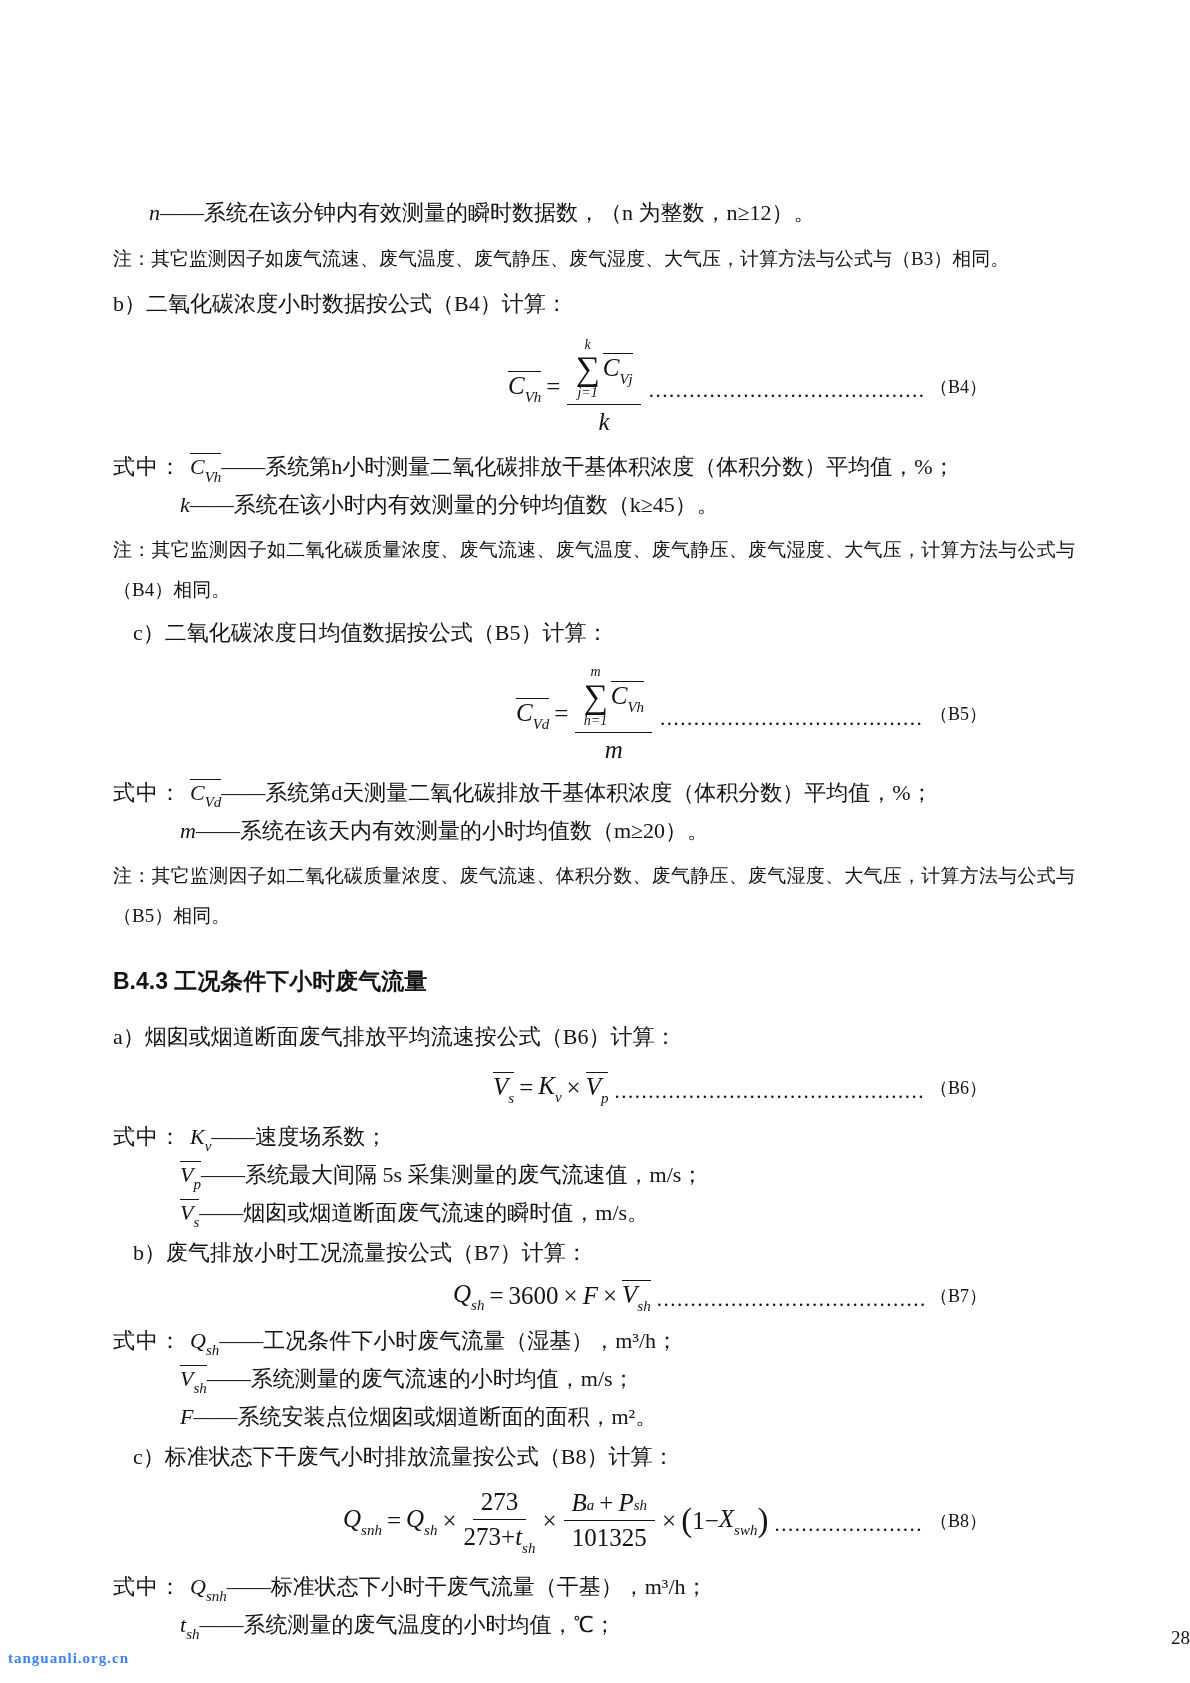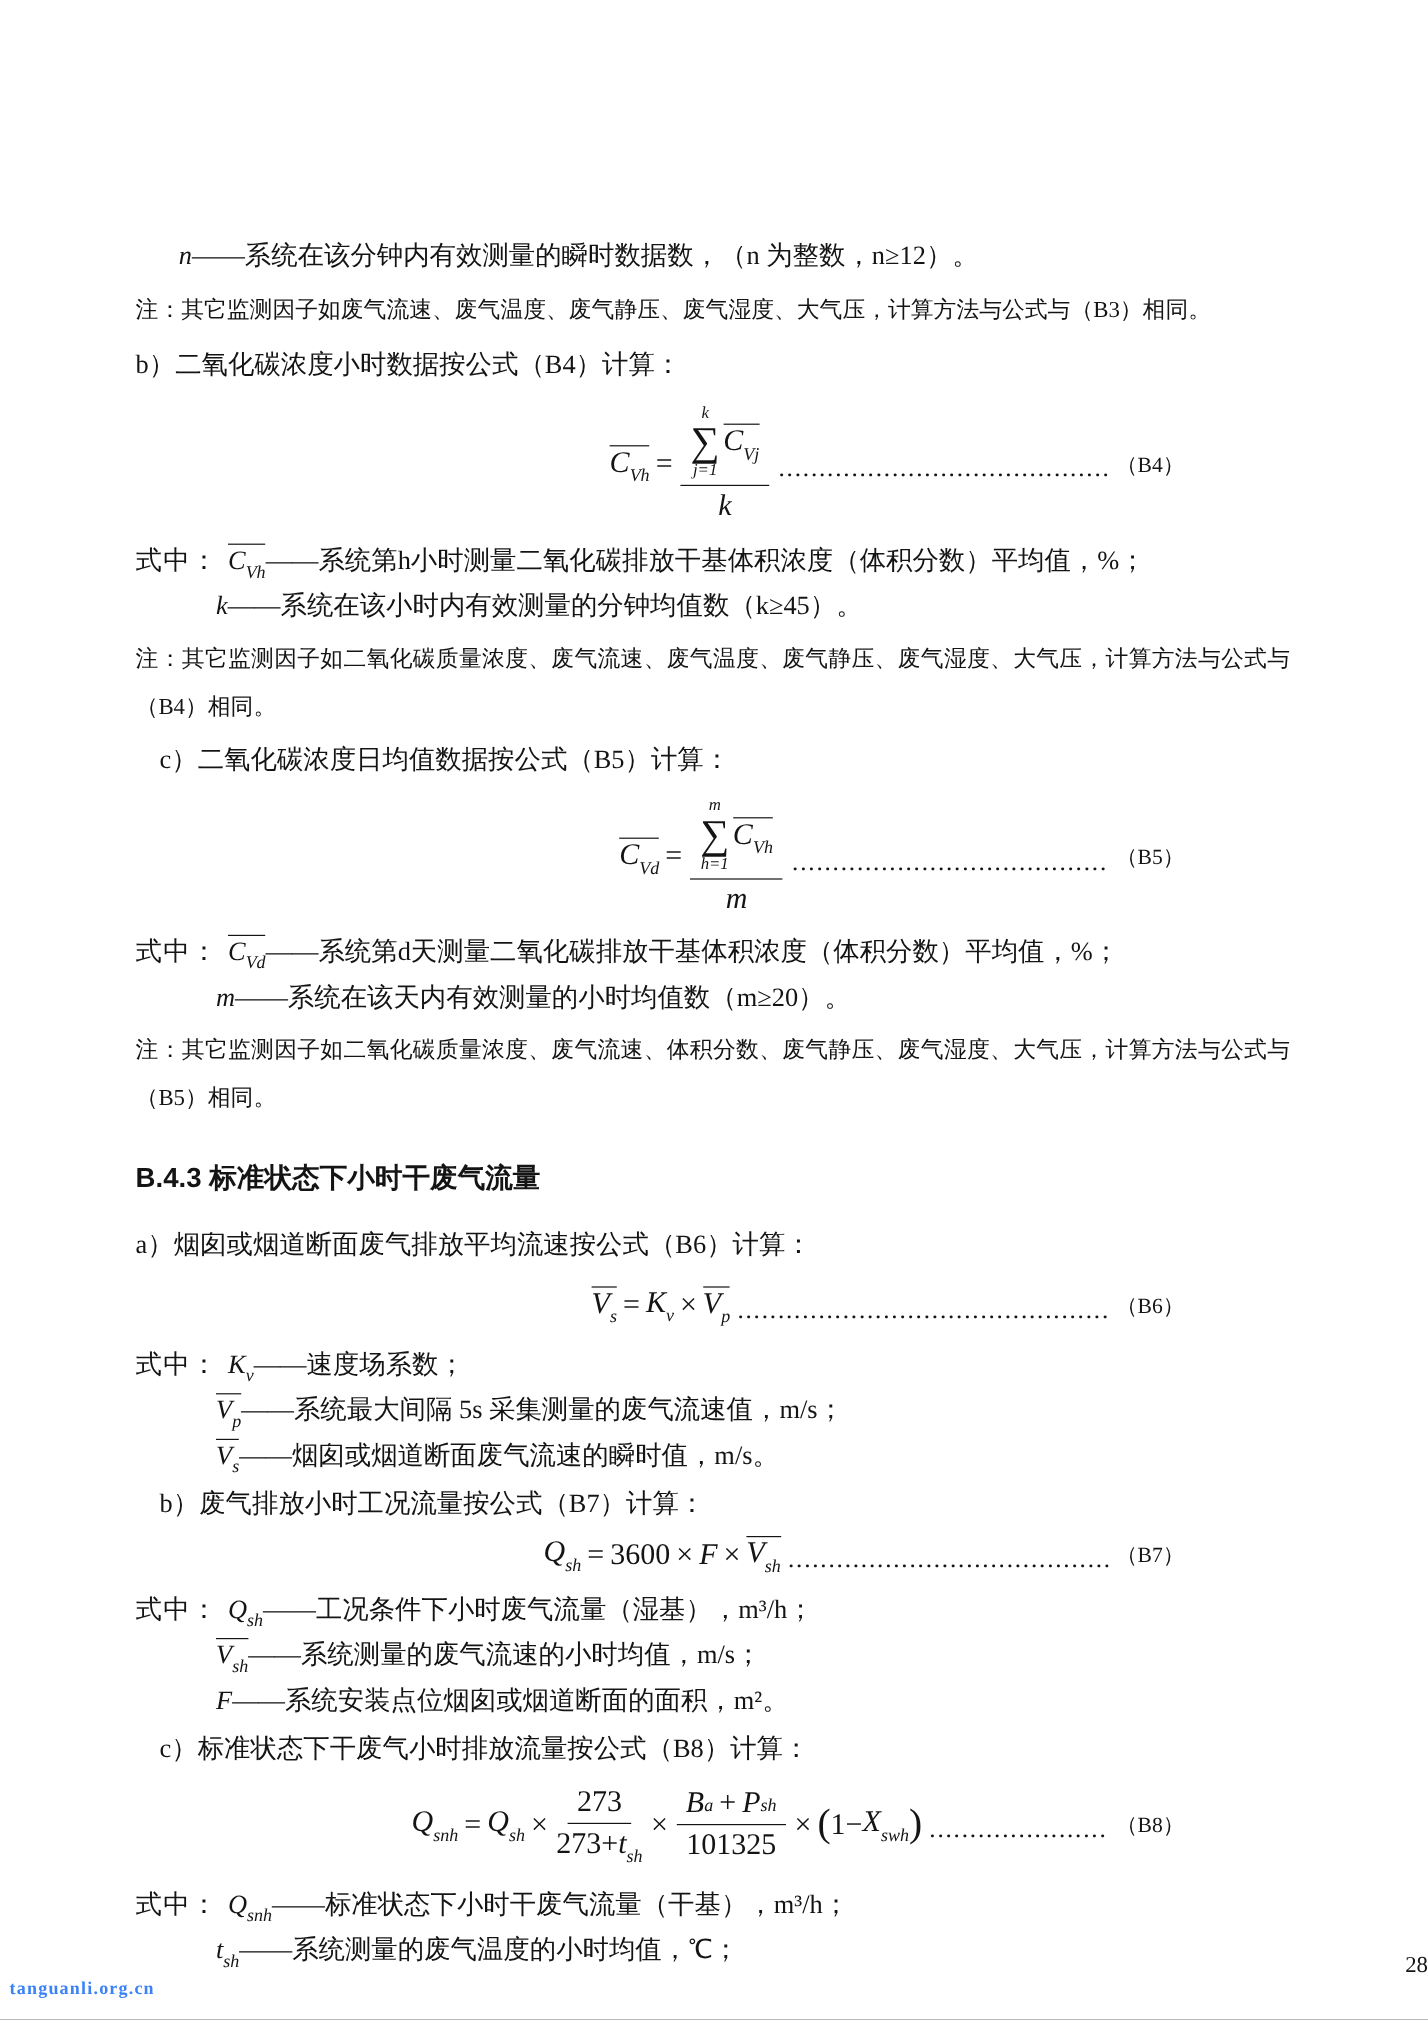--- a/index.html
+++ b/index.html
@@ -186,21 +186,21 @@
       <span class="var ol f-eq" style="font-size:22px;"><i>C</i><sub>Vd</sub></span>
       <span class="desc">——系统第d天测量二氧化碳排放干基体积浓度（体积分数）平均值，%；</span>
     </div>
     <div class="def-line tight">
       <span class="var"><i>m</i></span>
       <span class="desc">——系统在该天内有效测量的小时均值数（m≥20）。</span>
     </div>
 
     <div class="note mt-note">注：其它监测因子如二氧化碳质量浓度、废气流速、体积分数、废气静压、废气湿度、大气压，计算方法与公式与（B5）相同。</div>
 
-    <div class="heading mt-head">B.4.3  标准状态下小时干废气流量</div>
+    <div class="heading mt-head">B.4.3  工况条件下小时废气流量</div>
 
     <div class="item-line mt-itema">a）烟囱或烟道断面废气排放平均流速按公式（B6）计算：</div>
 
     <div class="formula-row mt-f6">
       <span style="margin-left:380px;"></span>
       <span class="f-eq">
         <span class="ol var"><i>V</i><sub>s</sub></span>
         <span class="op">=</span>
         <span class="var"><i>K</i><sub>v</sub></span>
         <span class="op">×</span>

